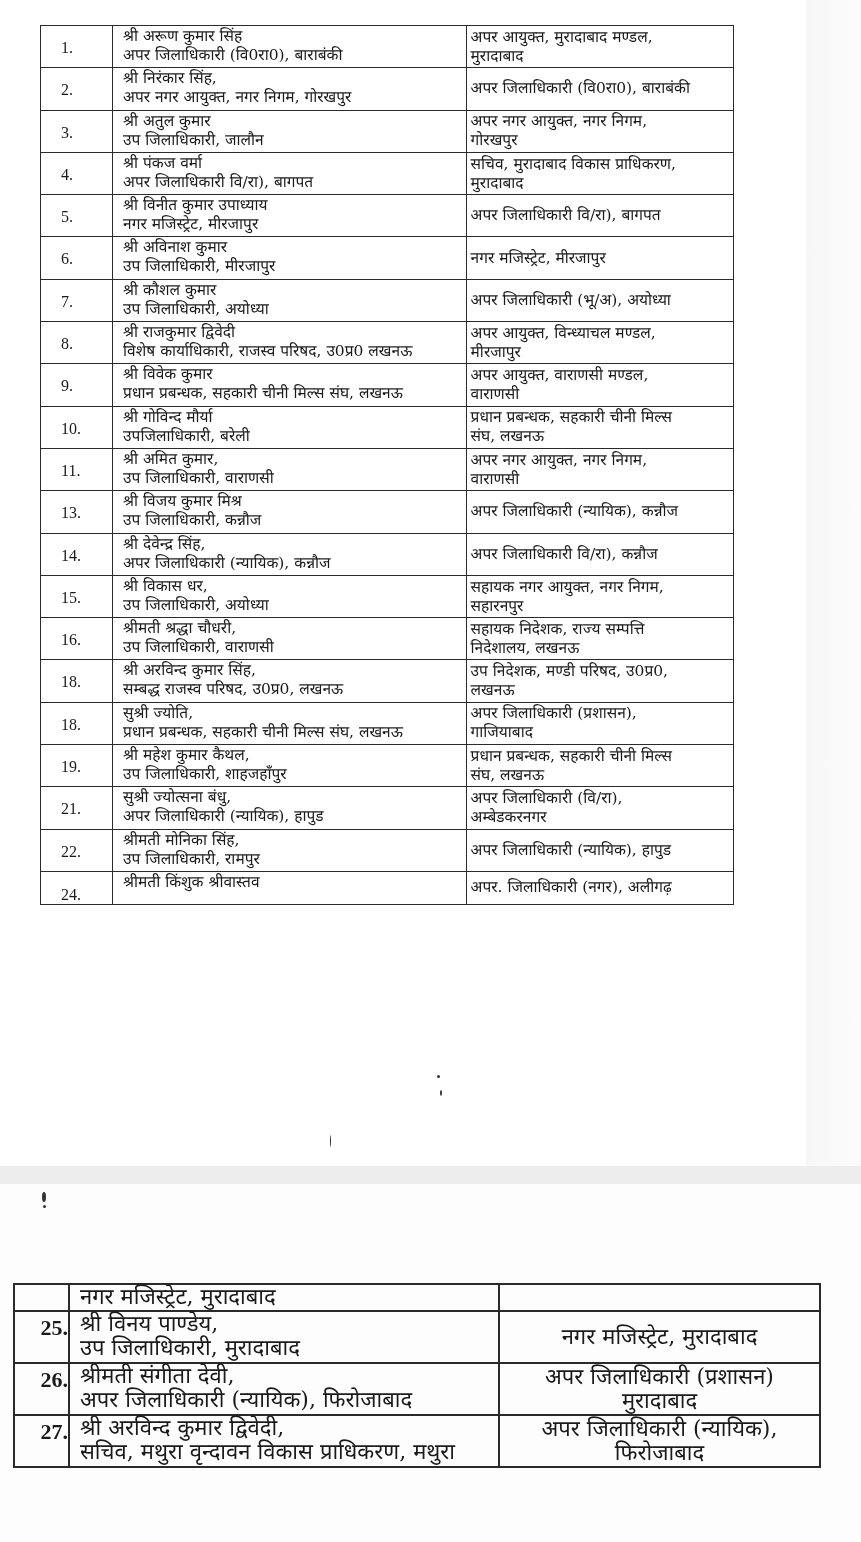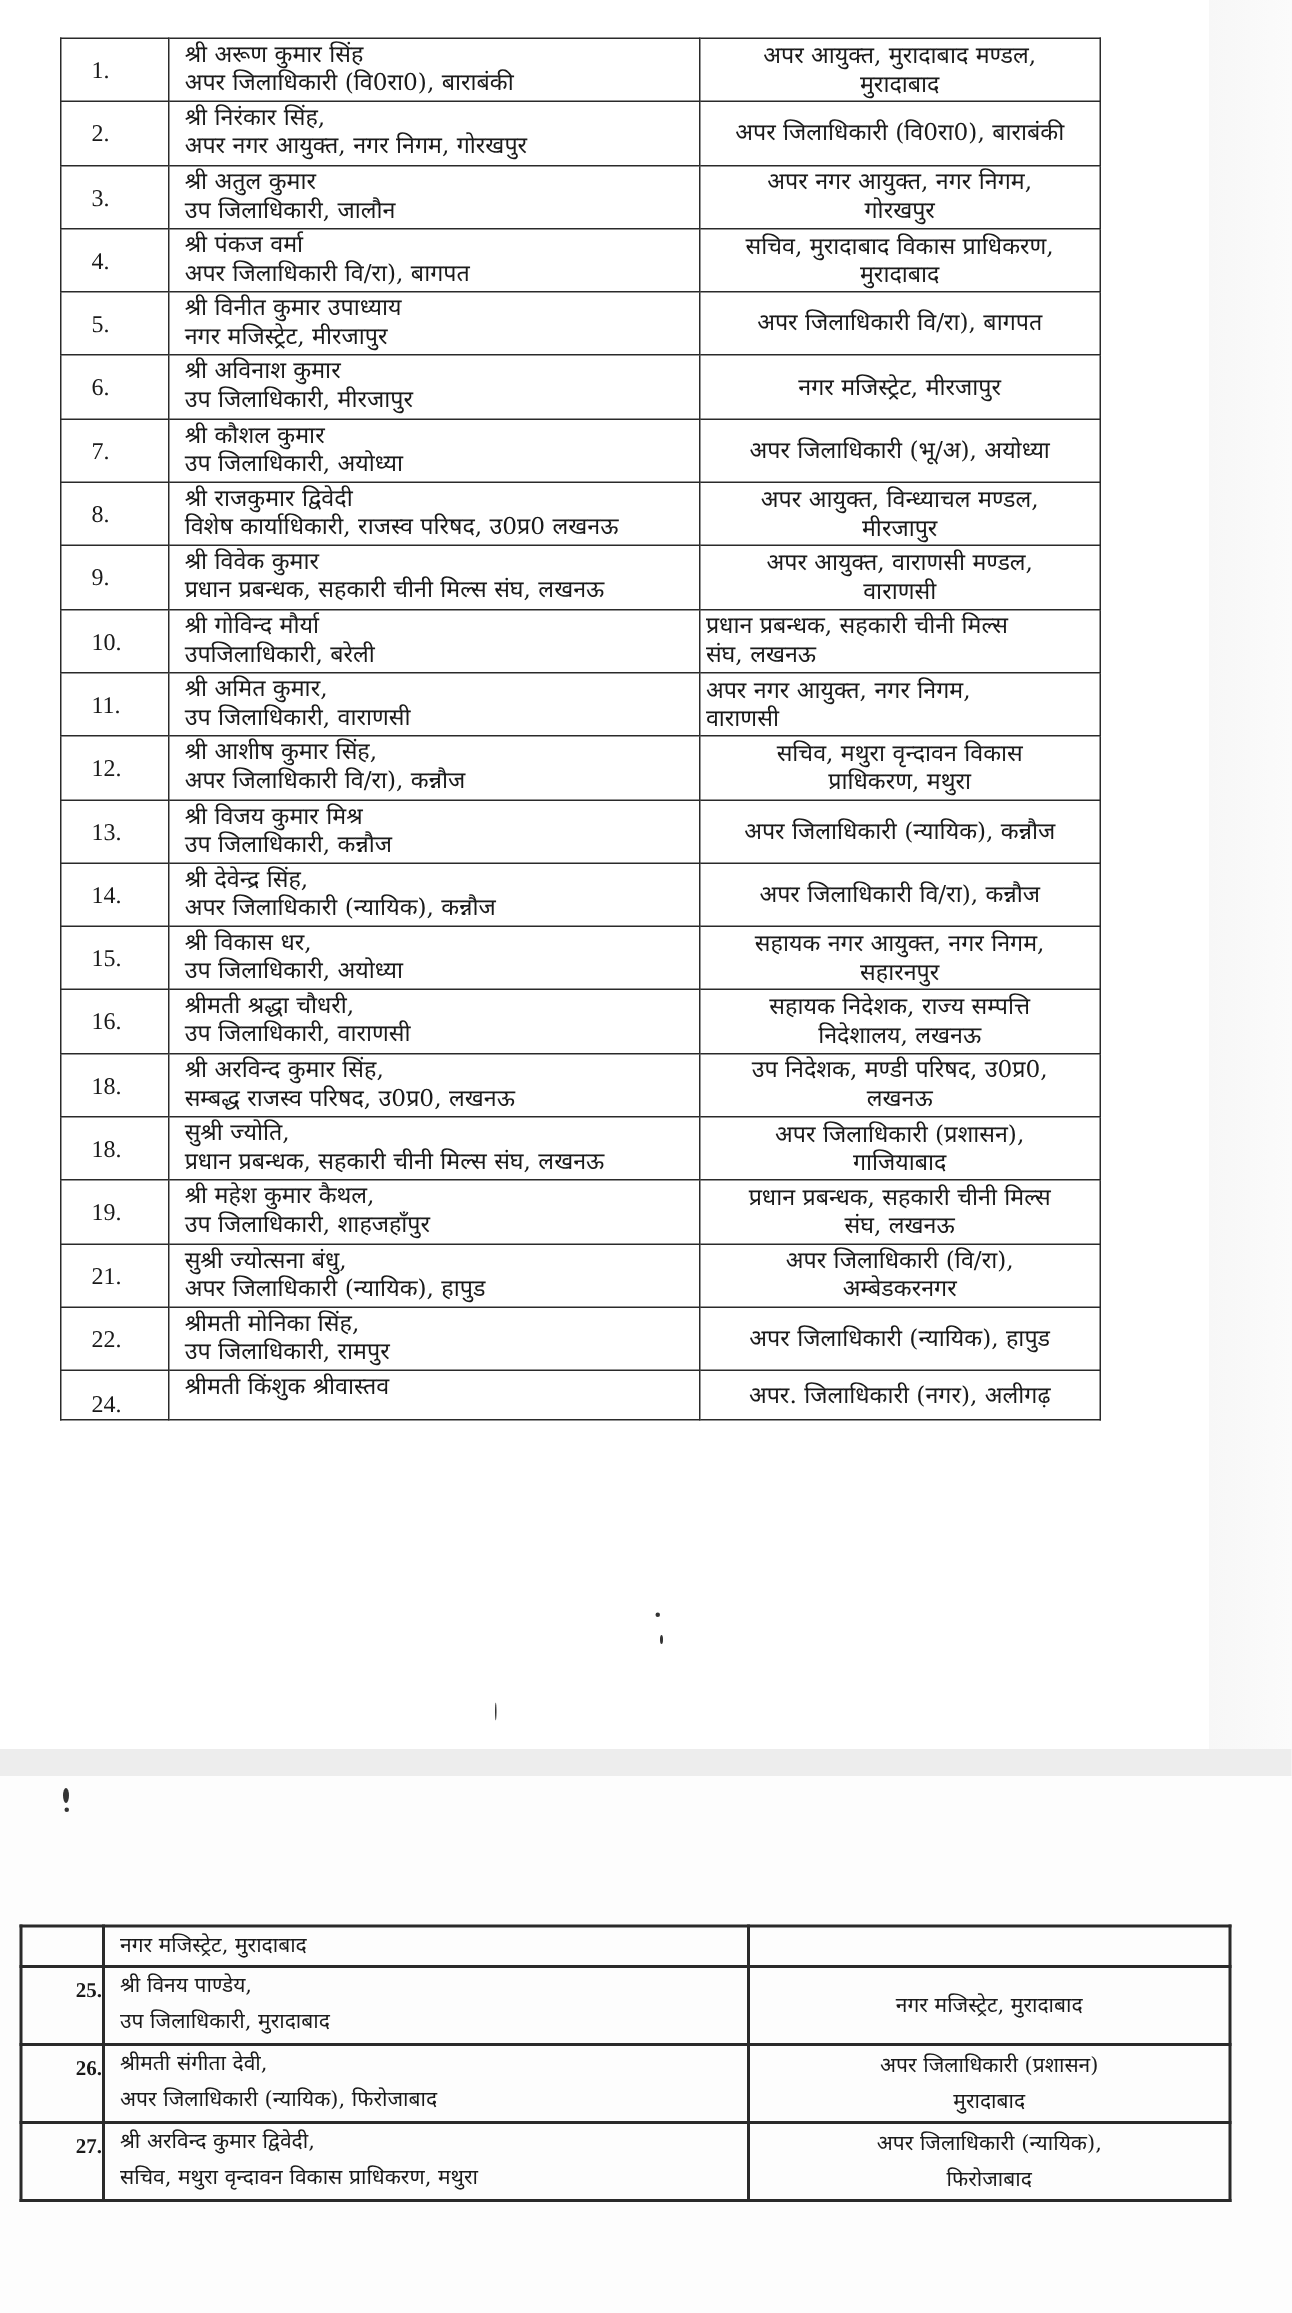--- a/index.html
+++ b/index.html
@@ -28,28 +28,28 @@
   table.list {
     position:absolute; border-collapse:collapse; table-layout:fixed;
   }
   table.list td {
     border:1.5px solid #2a2a2a; vertical-align:top; padding:0;
     font-size:15.5px; line-height:19px;
   }
   #t1 { left:40px; top:25px; width:694px; }
   #t1 td.num { width:72px; text-align:left; padding-left:20px; padding-top:12px; font-family:"Liberation Serif", serif; font-size:16px; box-sizing:border-box; }
   #t1 td.name { width:353px; padding-left:10px; padding-top:1px; box-sizing:border-box;margin-top:44px; }
-  #t1 td.post { width:267px; text-align:center; vertical-align:middle; padding:1px 4px; box-sizing:border-box; }
+  #t1 td.post { width:267px; vertical-align:middle; padding:1px 4px; box-sizing:border-box; }
   #t1 td.post.left { text-align:left; }
   #t1 tr { height:42.3px; }
   #t1 tr.short { height:25px; }
   #t1 tr.short td.num { padding-top:13px; }
 
   #t2 { left:13px; top:1283px; width:806px; }
-  #t2 td { font-size:14px; line-height:24px; border-width:2px; }
+  #t2 td { font-size:22px; line-height:24px; border-width:2px; }
   #t2 td.num { width:55px; padding-left:7px; padding-top:4px; font-family:"Liberation Serif", serif; font-weight:bold; box-sizing:border-box;text-align:right; }
   #t2 td.name { width:430px; padding-left:10px; box-sizing:border-box; }
   #t2 td.post { width:321px; text-align:center; vertical-align:middle; box-sizing:border-box; }
   #t2 tr.head { height:27px; }
   #t2 tr.row { height:52px; }
   .line { display:block; white-space:nowrap; }
   .speck { position:absolute; background:#333; border-radius:50%; }
 </style>
 </head>
 <body>
@@ -165,31 +165,20 @@
         </tr>
         <tr class="row">
           <td class="num">11.</td>
           <td class="name">
             <span class="line">श्री अमित कुमार,</span>
             <span class="line">उप जिलाधिकारी, वाराणसी</span>
           </td>
           <td class="post left">
             <span class="line">अपर नगर आयुक्त, नगर निगम,</span>
             <span class="line">वाराणसी</span>
-          </td>
-        </tr>
-        <tr class="row">
-          <td class="num">12.</td>
-          <td class="name">
-            <span class="line">श्री आशीष कुमार सिंह,</span>
-            <span class="line">अपर जिलाधिकारी वि/रा), कन्नौज</span>
-          </td>
-          <td class="post">
-            <span class="line">सचिव, मथुरा वृन्दावन विकास</span>
-            <span class="line">प्राधिकरण, मथुरा</span>
           </td>
         </tr>
         <tr class="row">
           <td class="num">13.</td>
           <td class="name">
             <span class="line">श्री विजय कुमार मिश्र</span>
             <span class="line">उप जिलाधिकारी, कन्नौज</span>
           </td>
           <td class="post">
             <span class="line">अपर जिलाधिकारी (न्यायिक), कन्नौज</span>

